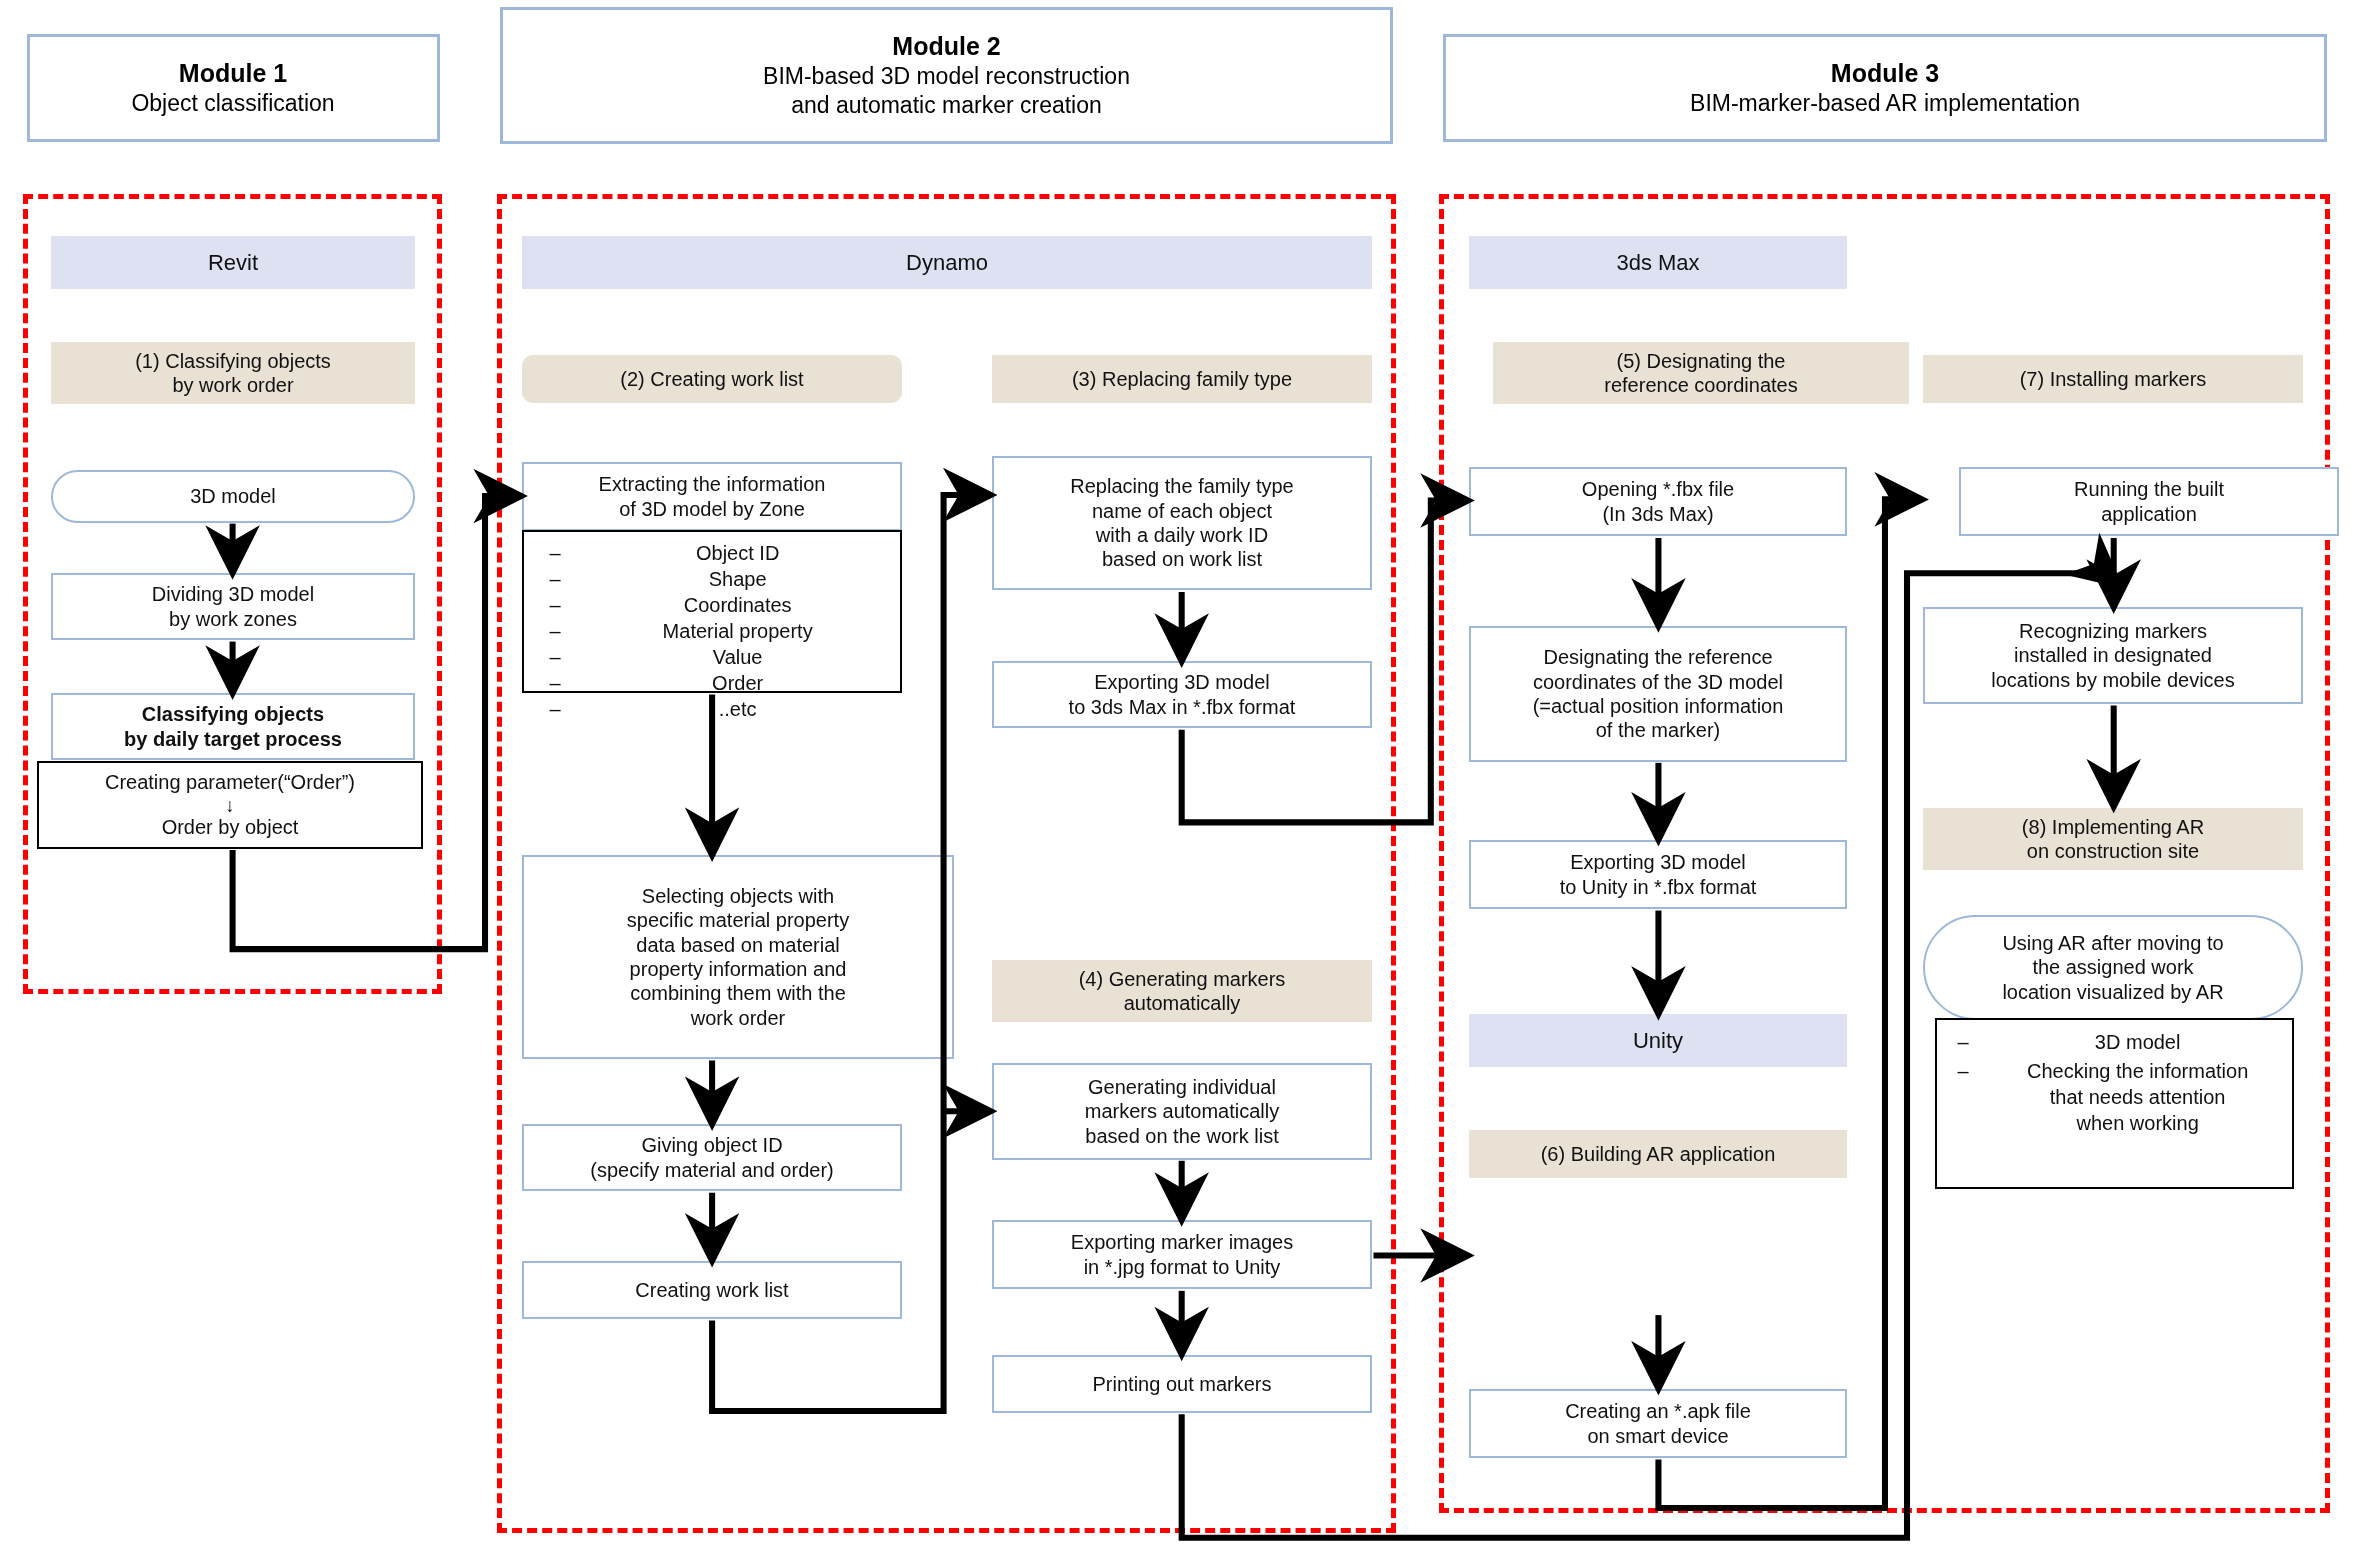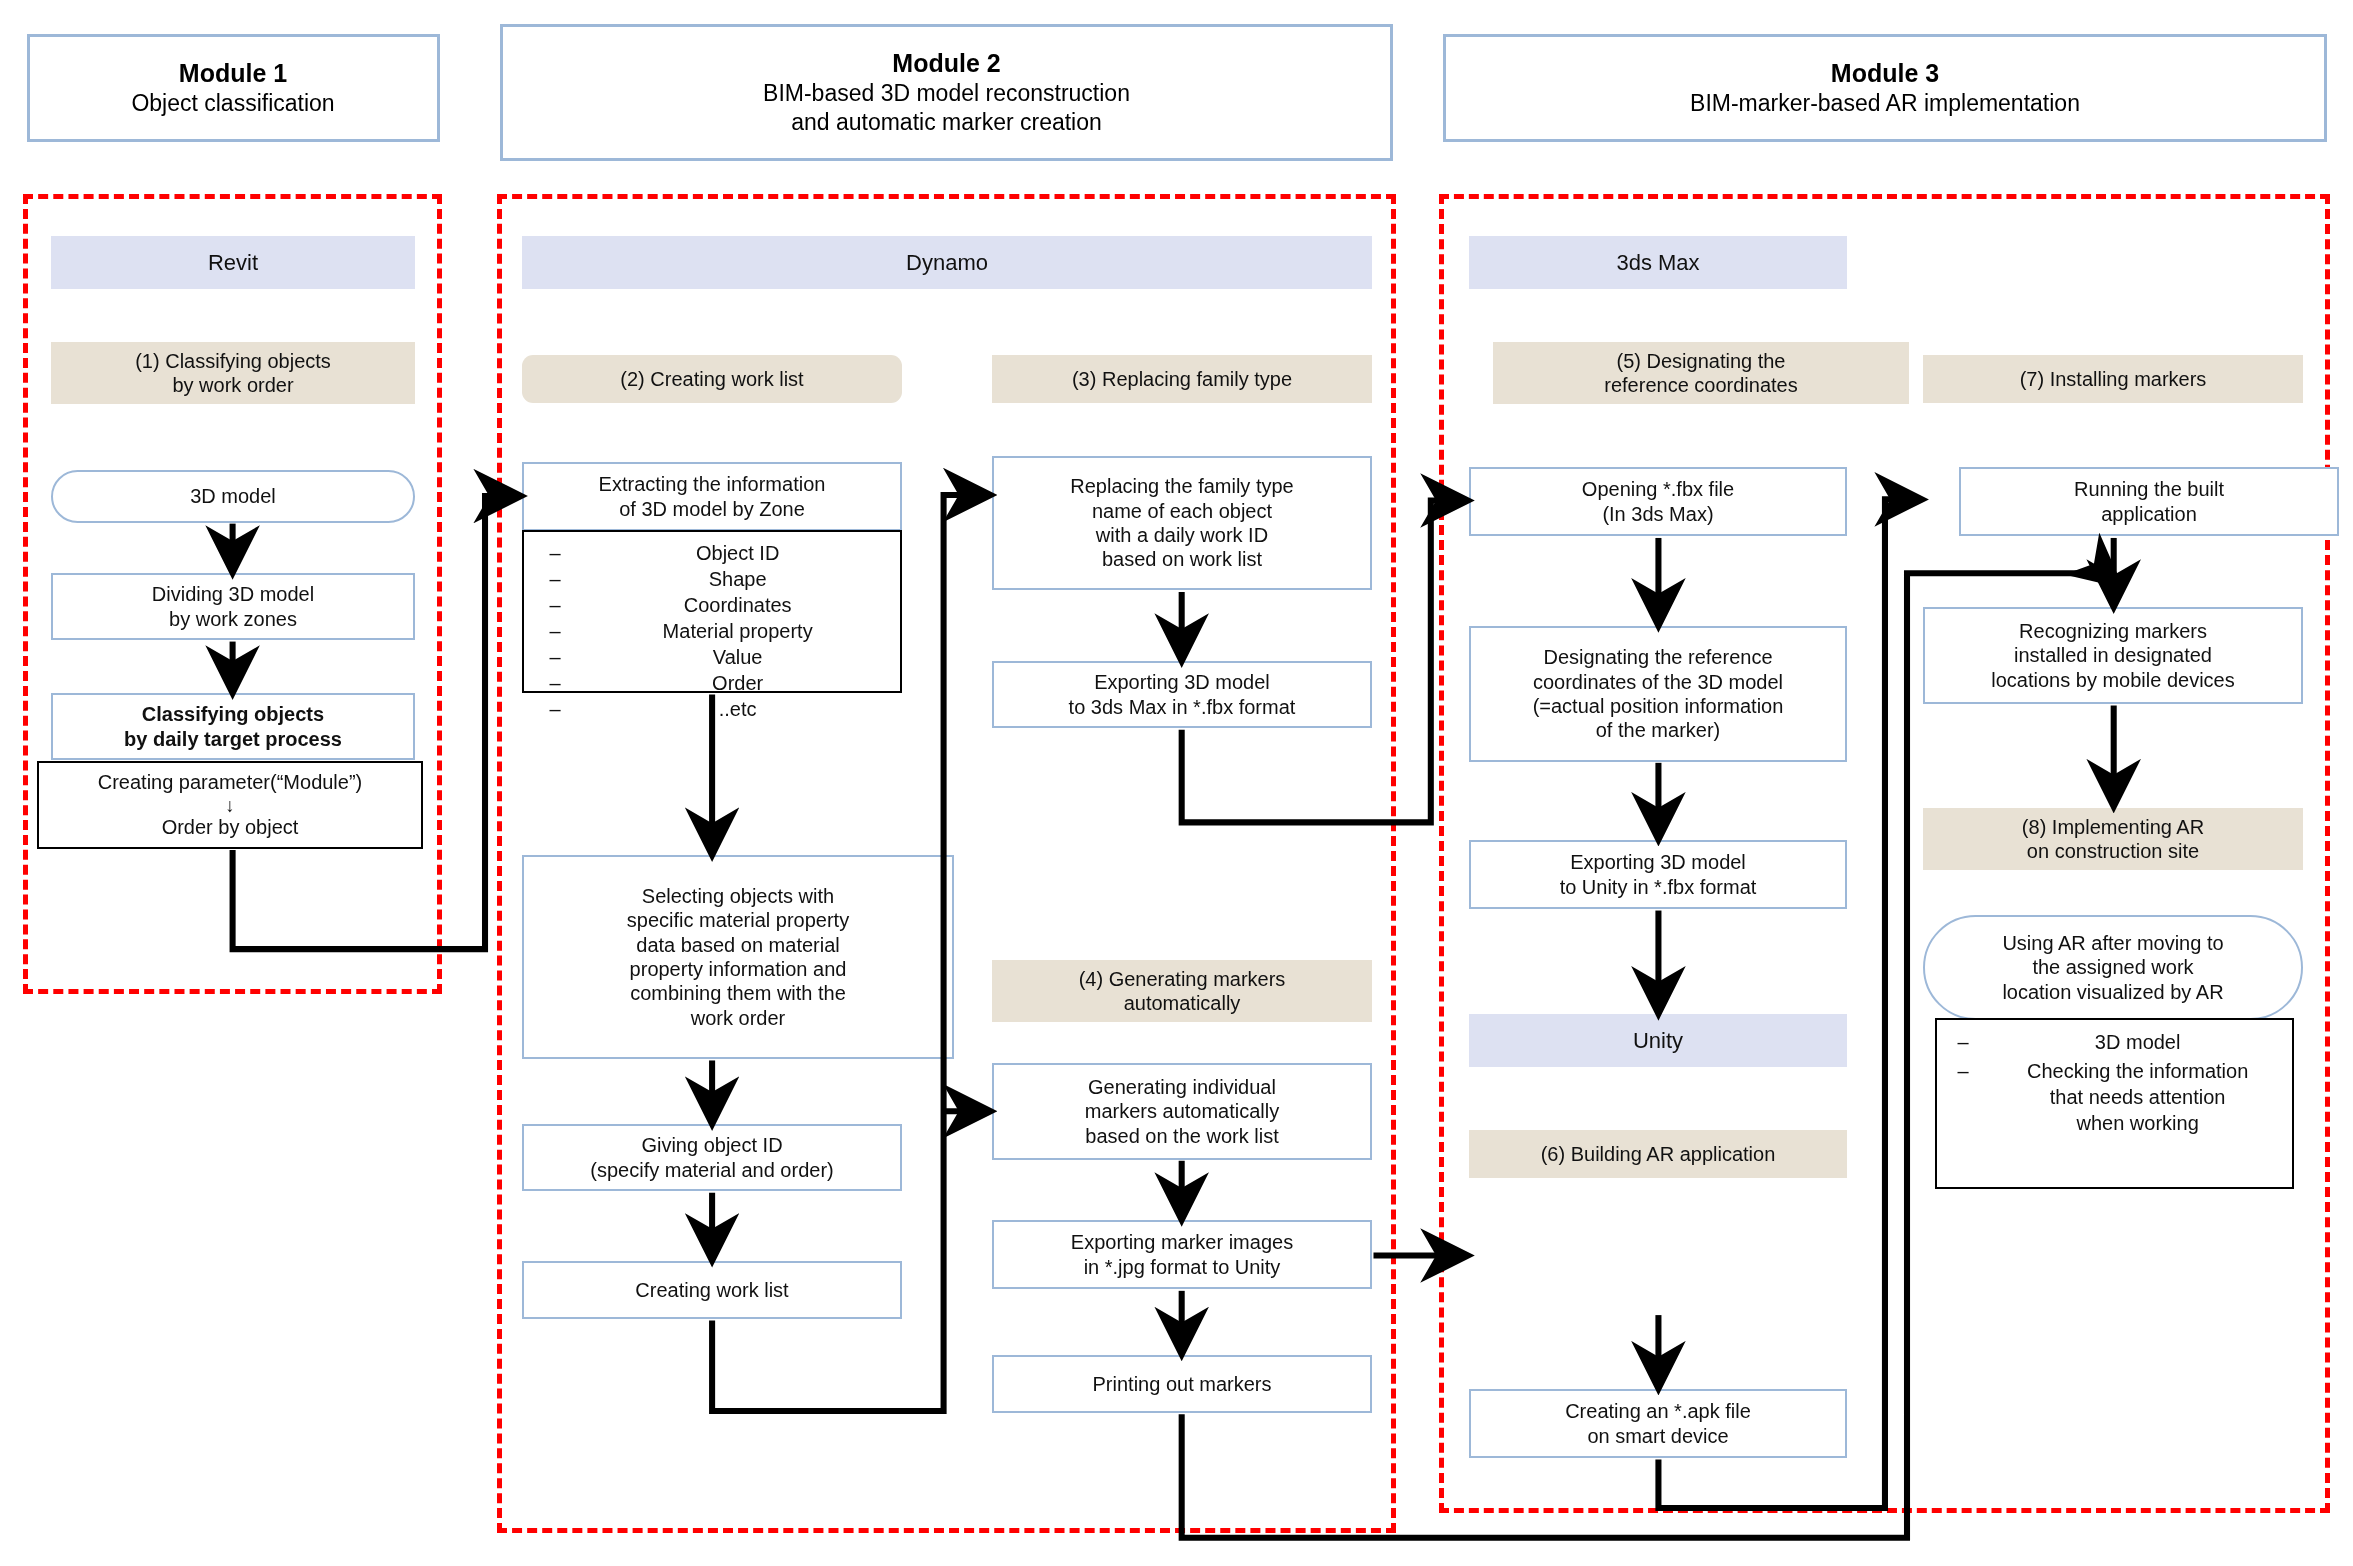--- a/index.html
+++ b/index.html
@@ -75,21 +75,21 @@
   <div class="abs red-zone" style="left:497px;top:194px;width:899px;height:1339px;"></div>
   <div class="abs red-zone" style="left:1439px;top:194px;width:891px;height:1319px;"></div>
 
   <div class="abs module-card" style="left:26.5px;top:34px;width:413px;height:108px;">
     <div>
       <span class="m-name">Module 1</span>
       <span class="m-sub">Object classification</span>
     </div>
   </div>
 
-  <div class="abs module-card" style="left:500px;top:24px;width:893px;height:137px;">
+  <div class="abs module-card" style="left:500px;top:7px;width:893px;height:137px;">
     <div>
       <span class="m-name">Module 2</span>
       <span class="m-sub ml" style="white-space:pre-line;">BIM-based 3D model reconstruction
 and automatic marker creation</span>
     </div>
   </div>
 
   <div class="abs module-card" style="left:1443px;top:34px;width:884px;height:108px;">
     <div>
       <span class="m-name">Module 3</span>
@@ -129,21 +129,21 @@
   <div class="abs pterm" style="left:51px;top:470px;width:364px;height:53px;">3D model</div>
 
   <div class="abs pbox" style="left:51px;top:573px;width:364px;height:67px;white-space:pre-line;">Dividing 3D model
 by work zones</div>
 
   <div class="abs pbox" style="left:51px;top:693px;width:364px;height:67px;white-space:pre-line;font-weight:bold;">Classifying objects
 by daily target process</div>
 
   <div class="abs nbox ctr" style="left:37px;top:761px;width:386px;height:88px;display:flex;align-items:center;justify-content:center;">
     <div>
-      <div>Creating parameter(“Module”)</div>
+      <div>Creating parameter(“Order”)</div>
       <div class="arrowdown">↓</div>
       <div>Order by object</div>
     </div>
   </div>
 
   <div class="abs pbox" style="left:522px;top:462px;width:380px;height:69px;white-space:pre-line;">Extracting the information
 of 3D model by Zone</div>
 
   <div class="abs nbox" style="left:522px;top:530px;width:380px;height:163px;padding:7.7px 0 7.7px 25px;">
     <ul class="dlist">

